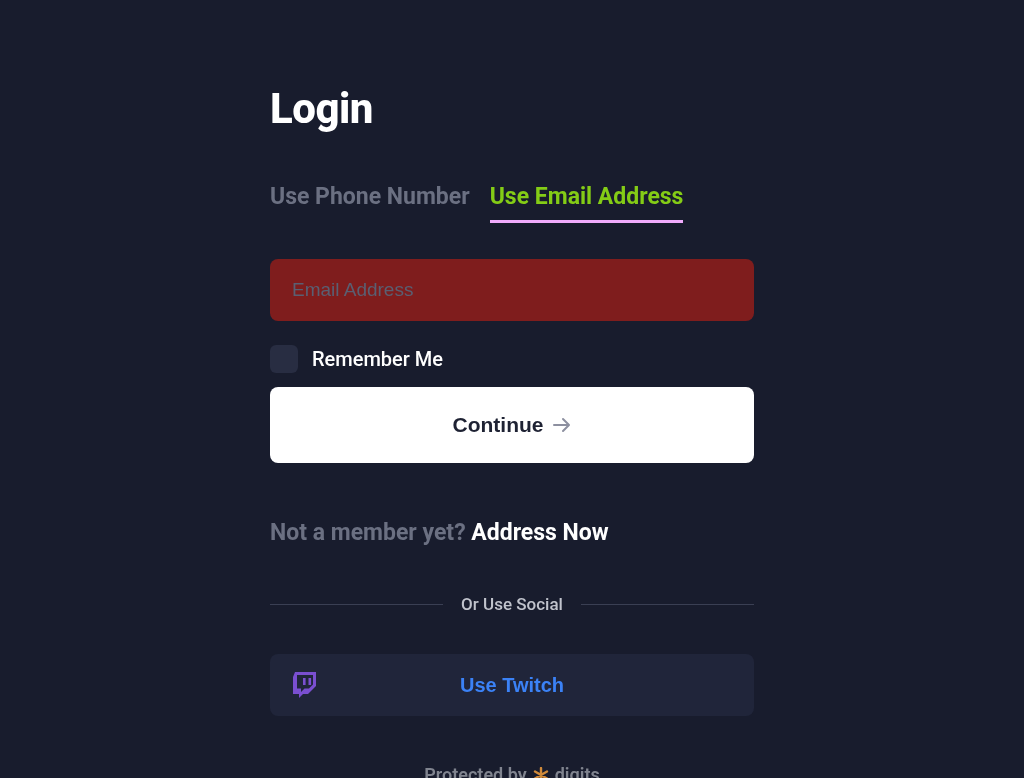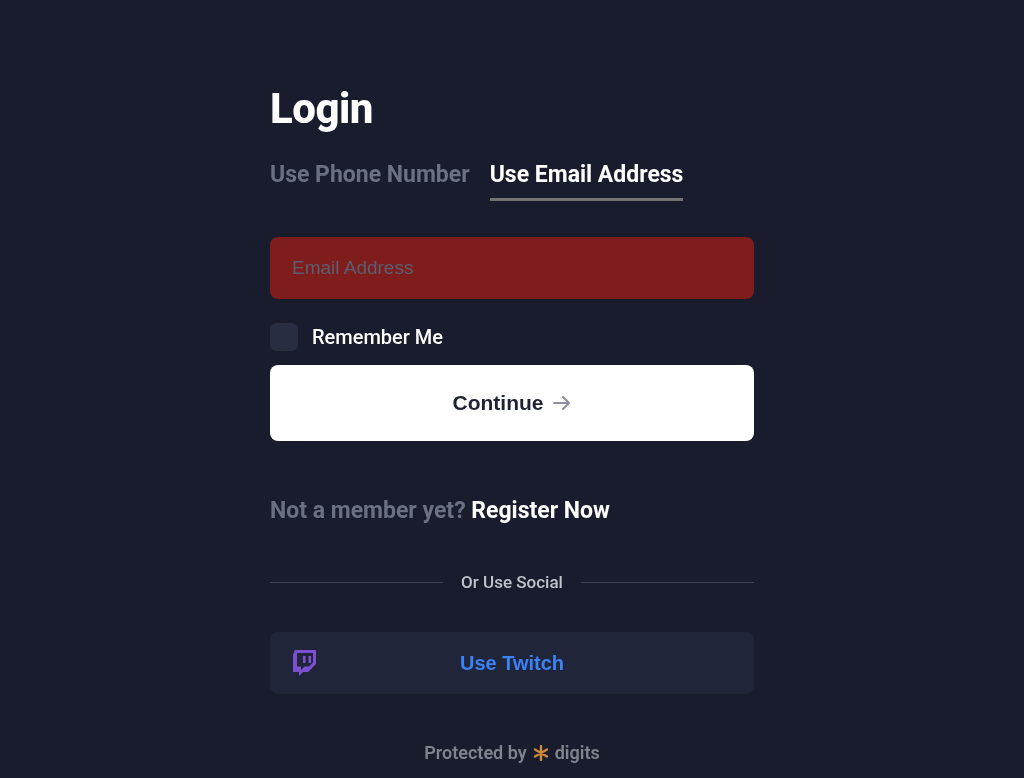--- a/index.html
+++ b/index.html
@@ -12,37 +12,37 @@
   }
   .container {
     width: 484px;
     margin: 0 auto;
     padding-top: 84px;
   }
   .title {
     font-size: 42px;
     font-weight: 800;
     letter-spacing: -0.5px;
-    margin-bottom: 28px;
+    margin-bottom: 50px;
   }
   .tabs {
     display: flex;
     gap: 20px;
     margin-bottom: 36px;
   }
   .tab {
     font-size: 23px;
     font-weight: 700;
     color: #6b7082;
     cursor: pointer;
     padding-bottom: 10px;
   }
   .tab.active {
-    color: #ffffff;
-    border-bottom: 3px solid #737373;
+    color: #84cc16;
+    border-bottom: 3px solid #f0abfc;
   }
   .input-field {
     width: 100%;
     height: 62px;
     background: #7f1d1d;
     border: none;
     border-radius: 8px;
     padding: 0 22px;
     font-size: 19px;
     color: #ffffff;
@@ -167,21 +167,21 @@
   <button class="continue-btn">
     <span class="continue-btn-text">Continue</span>
     <span class="arrow-icon">
       <svg width="18" height="16" viewBox="0 0 18 16" fill="none">
         <path d="M1 8 H15 M10 2 L16 8 L10 14" stroke="#8d90a0" stroke-width="2" stroke-linecap="round" stroke-linejoin="round"></path>
       </svg>
     </span>
   </button>
 
   <div class="register-row">
-    <span class="register-prompt">Not a member yet? </span><span class="register-link">Register Now</span>
+    <span class="register-prompt">Not a member yet? </span><span class="register-link">Address Now</span>
   </div>
 
   <div class="divider-row">
     <div class="divider-line"></div>
     <span class="divider-text">Or Use Social</span>
     <div class="divider-line"></div>
   </div>
 
   <button class="social-btn">
     <span class="twitch-icon">

